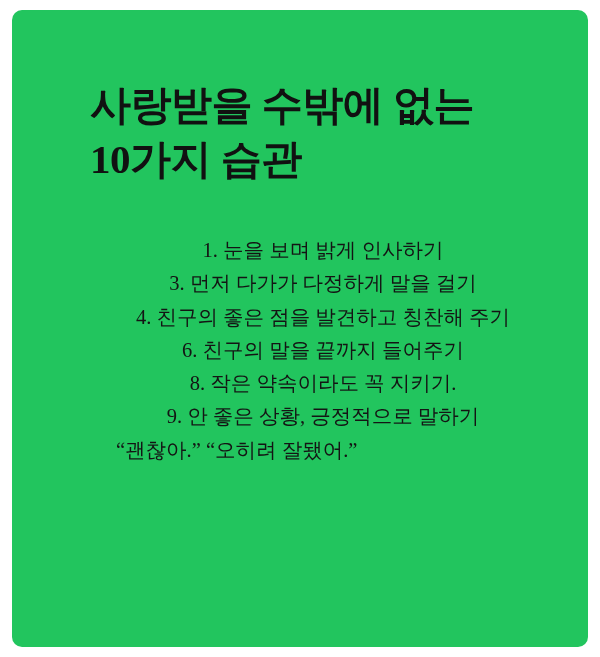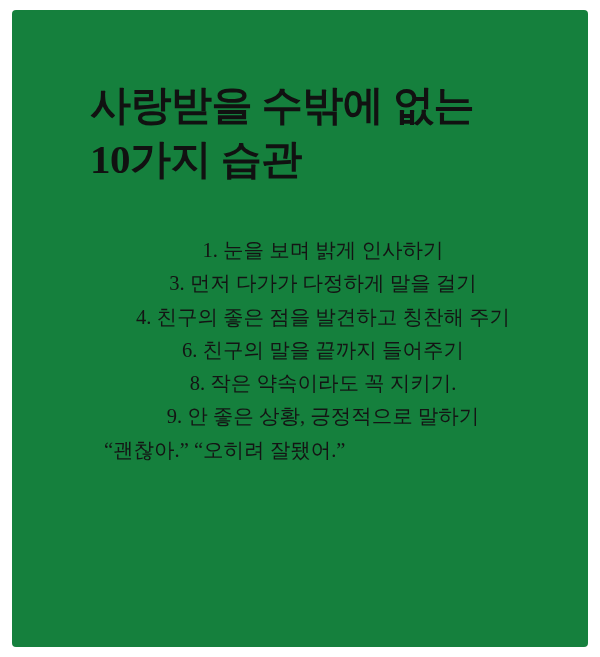--- a/index.html
+++ b/index.html
@@ -12,22 +12,22 @@
     background: #ffffff;
     font-family: "Liberation Serif", serif;
     overflow: hidden;
   }
   #card {
     position: absolute;
     left: 12px;
     top: 10px;
     width: 576px;
     height: 637px;
-    background: #15803d;
-    border-radius: 4px;
+    background: #22c55e;
+    border-radius: 10px;
     box-sizing: border-box;
   }
   #title-block {
     position: absolute;
     left: 78px;
     top: 68px;
     width: 440px;
   }
   .title-line {
     font-family: "Liberation Serif", serif;
@@ -51,21 +51,21 @@
     line-height: 33.3px;
     white-space: nowrap;
     text-align: center;
   }
   .quote-line {
     font-family: "Liberation Serif", serif;
     font-size: 20.5px;
     color: #141414;
     line-height: 33.3px;
     white-space: nowrap;
-    margin-left: 6px;
+    margin-left: 18px;
   }
 </style>
 </head>
 <body>
 
 <div id="card">
 
   <div id="title-block">
     <div class="title-line">사랑받을 수밖에 없는</div>
     <div class="title-line">10가지 습관</div>

